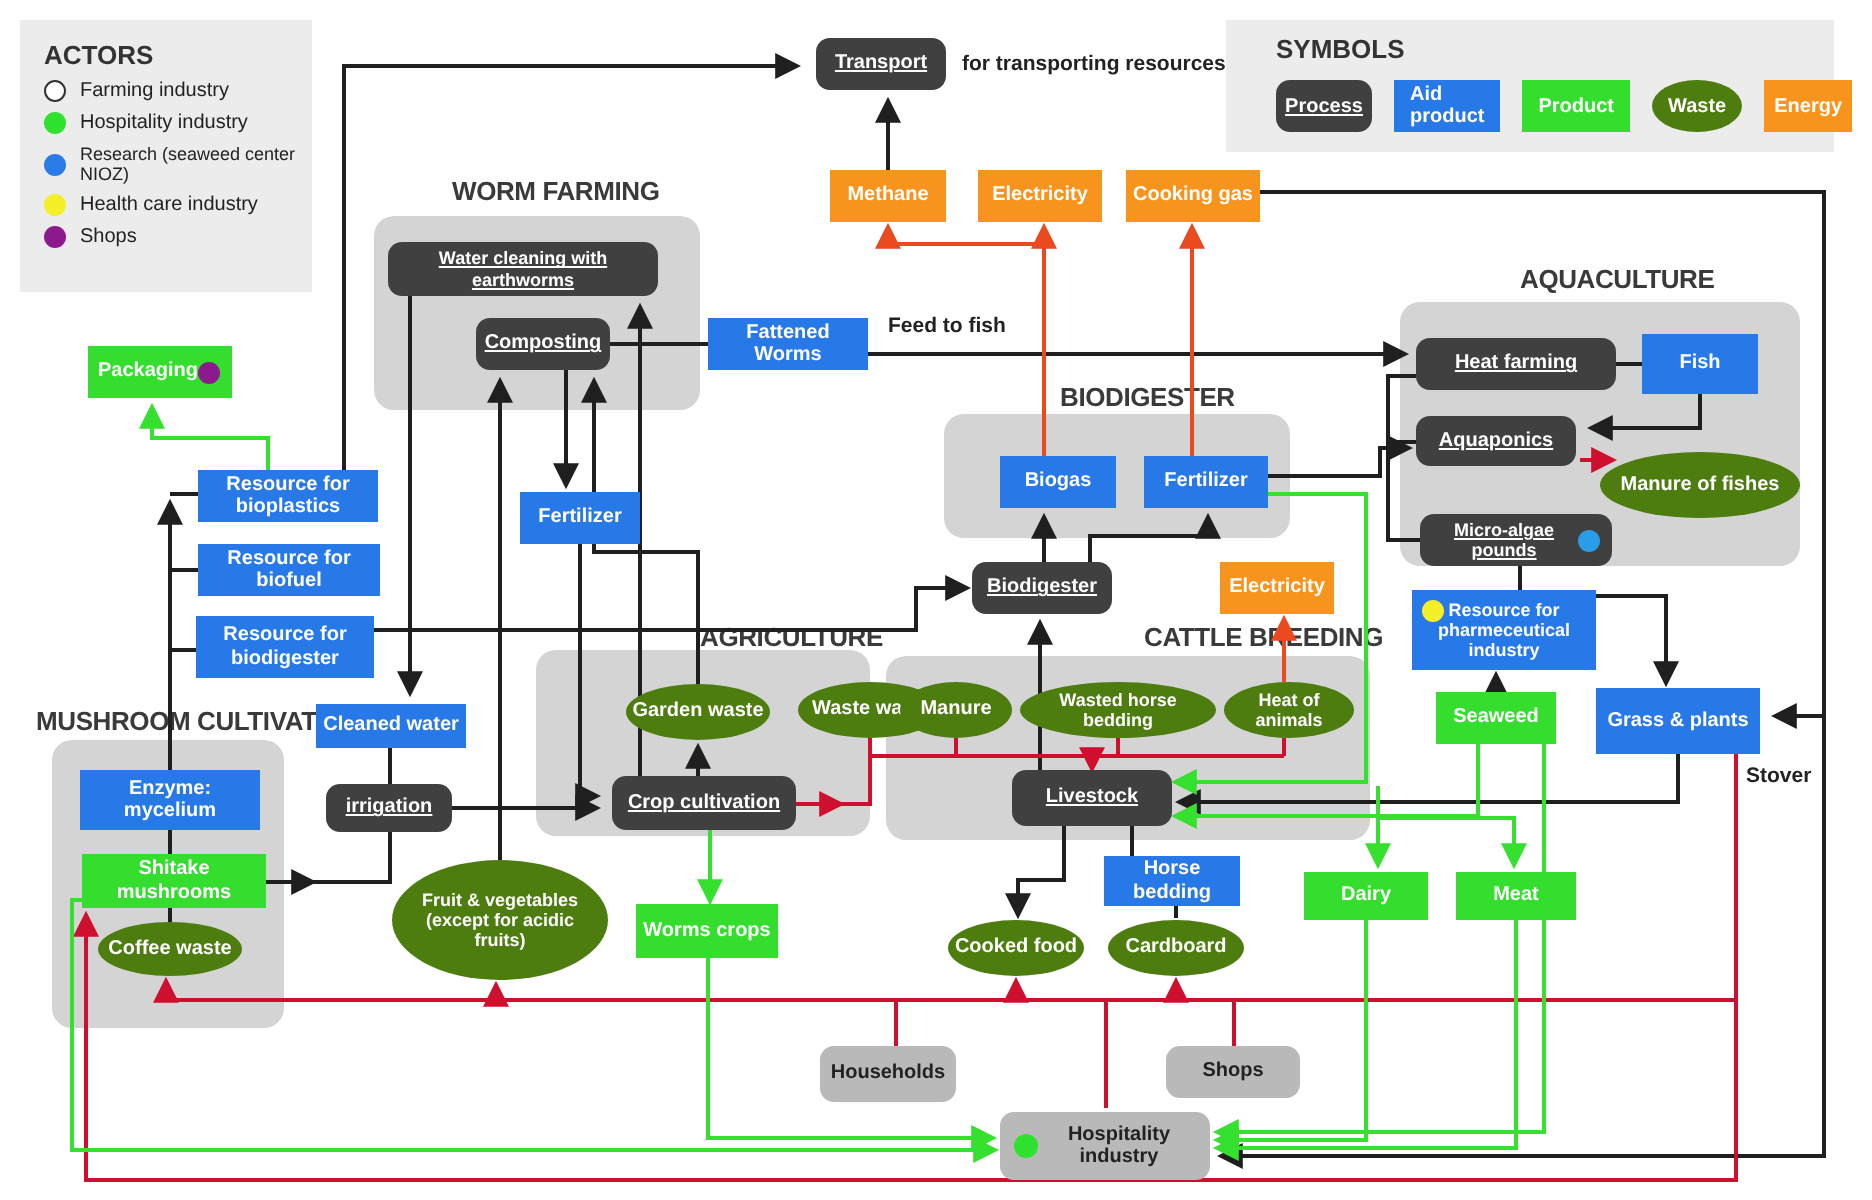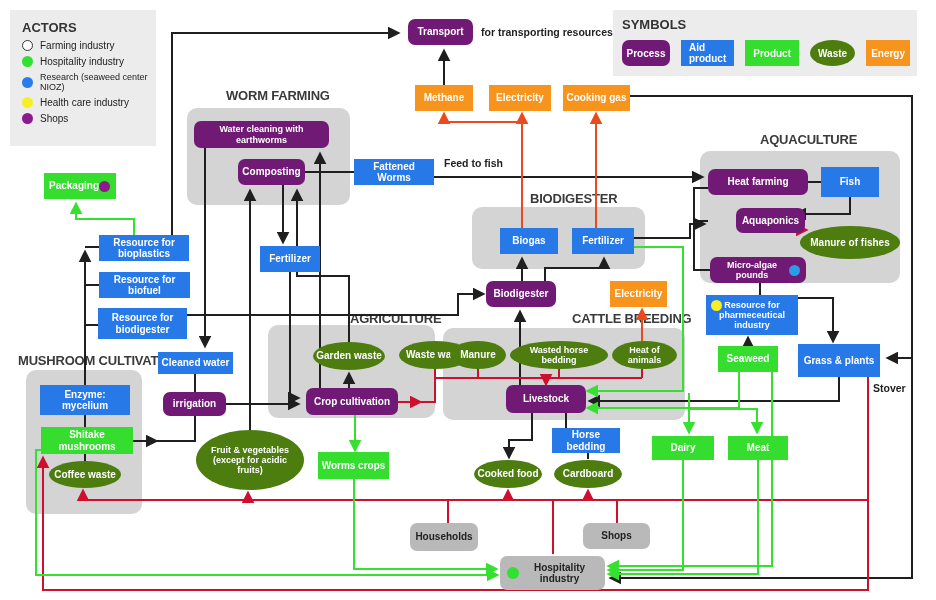--- a/index.html
+++ b/index.html
@@ -4,21 +4,21 @@
 <style>
   html,body{margin:0;padding:0;background:#f4f4f8;}
   #canvas{position:relative;width:936px;height:600px;background:#ffffff;
           font-family:"Liberation Sans",sans-serif;overflow:hidden;}
   .panel{position:absolute;background:#d4d4d4;border-radius:10px;z-index:1;}
   .sect{position:absolute;font-weight:bold;font-size:13px;color:#3a3a3a;z-index:2;white-space:nowrap;letter-spacing:-.2px;}
   .cap{position:absolute;font-size:10.5px;font-weight:bold;color:#222;z-index:4;white-space:nowrap;}
   #wires{position:absolute;left:0;top:0;z-index:2;}
   .node{position:absolute;display:flex;align-items:center;justify-content:center;text-align:center;
         color:#fff;font-size:10px;font-weight:bold;line-height:1.12;z-index:3;padding:1px 2px;box-sizing:border-box;}
-  .process{background:#701a75;border-radius:7px;}
+  .process{background:#404040;border-radius:7px;text-decoration:underline;}
   .aid{background:#2879e8;}
   .product{background:#35dd2f;}
   .waste{background:#4d7c0f;border-radius:50%;}
   .energy{background:#f7941e;}
   .actorbox{background:#b9b9b9;border-radius:7px;color:#222;}
   .dot{position:absolute;border-radius:50%;width:11px;height:11px;}
   .legend{position:absolute;background:#ececec;z-index:5;box-sizing:border-box;}
   .legend h4{margin:0;font-size:13px;color:#333;}
   .lrow{display:flex;align-items:center;gap:7px;margin-top:5px;font-size:10px;color:#222;}
   .ldot{width:11px;height:11px;border-radius:50%;flex:0 0 auto;}
@@ -151,21 +151,21 @@
   <div class="node process" style="left:238px;top:159px;width:67px;height:26px">Composting</div>
   <div class="node aid" style="left:354px;top:159px;width:80px;height:26px">Fattened Worms</div>
 
   <div class="node aid" style="left:500px;top:228px;width:58px;height:26px">Biogas</div>
   <div class="node aid" style="left:572px;top:228px;width:62px;height:26px">Fertilizer</div>
   <div class="node process" style="left:486px;top:281px;width:70px;height:26px">Biodigester</div>
   <div class="node energy" style="left:610px;top:281px;width:57px;height:26px">Electricity</div>
 
   <div class="node process" style="left:708px;top:169px;width:100px;height:26px">Heat farming</div>
   <div class="node aid" style="left:821px;top:167px;width:58px;height:30px">Fish</div>
-  <div class="node process" style="left:736px;top:208px;width:69px;height:25px">Aquaponics</div>
+  <div class="node process" style="left:708px;top:208px;width:80px;height:25px">Aquaponics</div>
   <div class="node waste" style="left:800px;top:226px;width:100px;height:33px">Manure of fishes</div>
   <div class="node process small" style="left:710px;top:257px;width:96px;height:26px;padding-right:14px">Micro-algae pounds</div>
   <span class="dot" style="left:789px;top:265px;background:#2a9de8;z-index:4"></span>
 
   <div class="node aid small" style="left:706px;top:295px;width:92px;height:40px;padding:3px 4px 3px 4px">Resource for pharmeceutical industry</div>
   <span class="dot" style="left:711px;top:300px;background:#f5ef2a;z-index:4"></span>
   <div class="node product" style="left:718px;top:346px;width:60px;height:26px">Seaweed</div>
   <div class="node aid" style="left:798px;top:344px;width:82px;height:33px">Grass &amp; plants</div>
 
   <div class="node product" style="left:44px;top:173px;width:72px;height:26px;padding-right:14px">Packaging</div>
@@ -225,21 +225,21 @@
     <div class="lrow">
       <span class="ldot" style="background:#f5ef2a"></span>
       <span>Health care industry</span>
     </div>
     <div class="lrow">
       <span class="ldot" style="background:#8d1a8d"></span>
       <span>Shops</span>
     </div>
   </div>
 
-  <div class="legend" style="left:613px;top:10px;width:304px;height:66px;padding:7px 9px">
+  <div class="legend" style="left:613px;top:10px;width:304px;height:66px;padding:7px 25px">
     <h4>SYMBOLS</h4>
     <div class="chips">
       <div class="chip process" style="width:32px">Process</div>
       <div class="chip aid" style="width:46px">Aid product</div>
       <div class="chip product" style="width:40px">Product</div>
       <div class="chip waste" style="width:40px;border-radius:50%">Waste</div>
       <div class="chip energy" style="width:28px">Energy</div>
     </div>
   </div>
 

